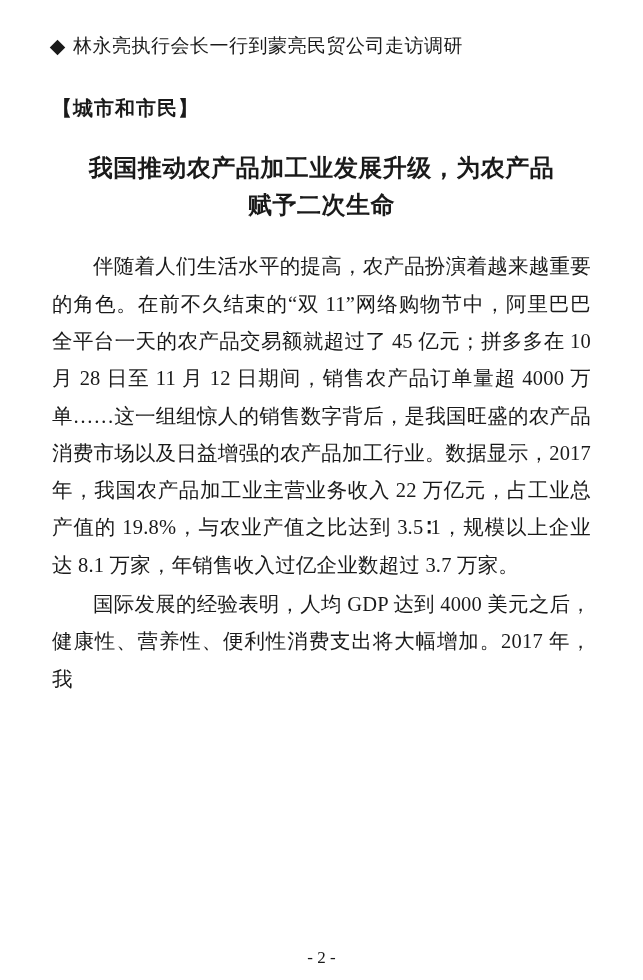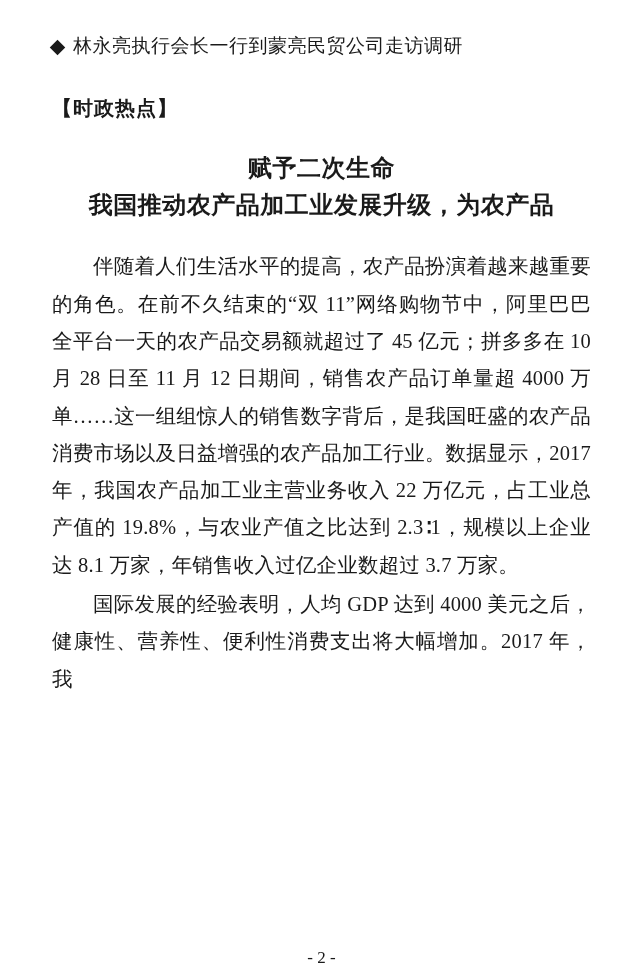--- a/index.html
+++ b/index.html
@@ -85,27 +85,27 @@
 </head>
 <body>
 
 <div class="page">
 
   <div class="header-line">
     <span class="diamond-icon"></span>
     <span class="header-text">林永亮执行会长一行到蒙亮民贸公司走访调研</span>
   </div>
 
-  <div class="section-tag">【时政热点】</div>
+  <div class="section-tag">【城市和市民】</div>
 
   <div class="title">
+    <span class="line">我国推动农产品加工业发展升级，为农产品</span>
     <span class="line">赋予二次生命</span>
-    <span class="line">我国推动农产品加工业发展升级，为农产品</span>
   </div>
 
   <div class="body-text">
-    <p>伴随着人们生活水平的提高，农产品扮演着越来越重要的角色。在前不久结束的“双 11”网络购物节中，阿里巴巴全平台一天的农产品交易额就超过了 45 亿元；拼多多在 10 月 28 日至 11 月 12 日期间，销售农产品订单量超 4000 万单……这一组组惊人的销售数字背后，是我国旺盛的农产品消费市场以及日益增强的农产品加工行业。数据显示，2017 年，我国农产品加工业主营业务收入 22 万亿元，占工业总产值的 19.8%，与农业产值之比达到 2.3∶1，规模以上企业达 8.1 万家，年销售收入过亿企业数超过 3.7 万家。</p>
+    <p>伴随着人们生活水平的提高，农产品扮演着越来越重要的角色。在前不久结束的“双 11”网络购物节中，阿里巴巴全平台一天的农产品交易额就超过了 45 亿元；拼多多在 10 月 28 日至 11 月 12 日期间，销售农产品订单量超 4000 万单……这一组组惊人的销售数字背后，是我国旺盛的农产品消费市场以及日益增强的农产品加工行业。数据显示，2017 年，我国农产品加工业主营业务收入 22 万亿元，占工业总产值的 19.8%，与农业产值之比达到 3.5∶1，规模以上企业达 8.1 万家，年销售收入过亿企业数超过 3.7 万家。</p>
     <p>国际发展的经验表明，人均 GDP 达到 4000 美元之后，健康性、营养性、便利性消费支出将大幅增加。2017 年，我</p>
   </div>
 
   <div class="page-number">- 2 -</div>
 
 </div>
 
 </body></html>

